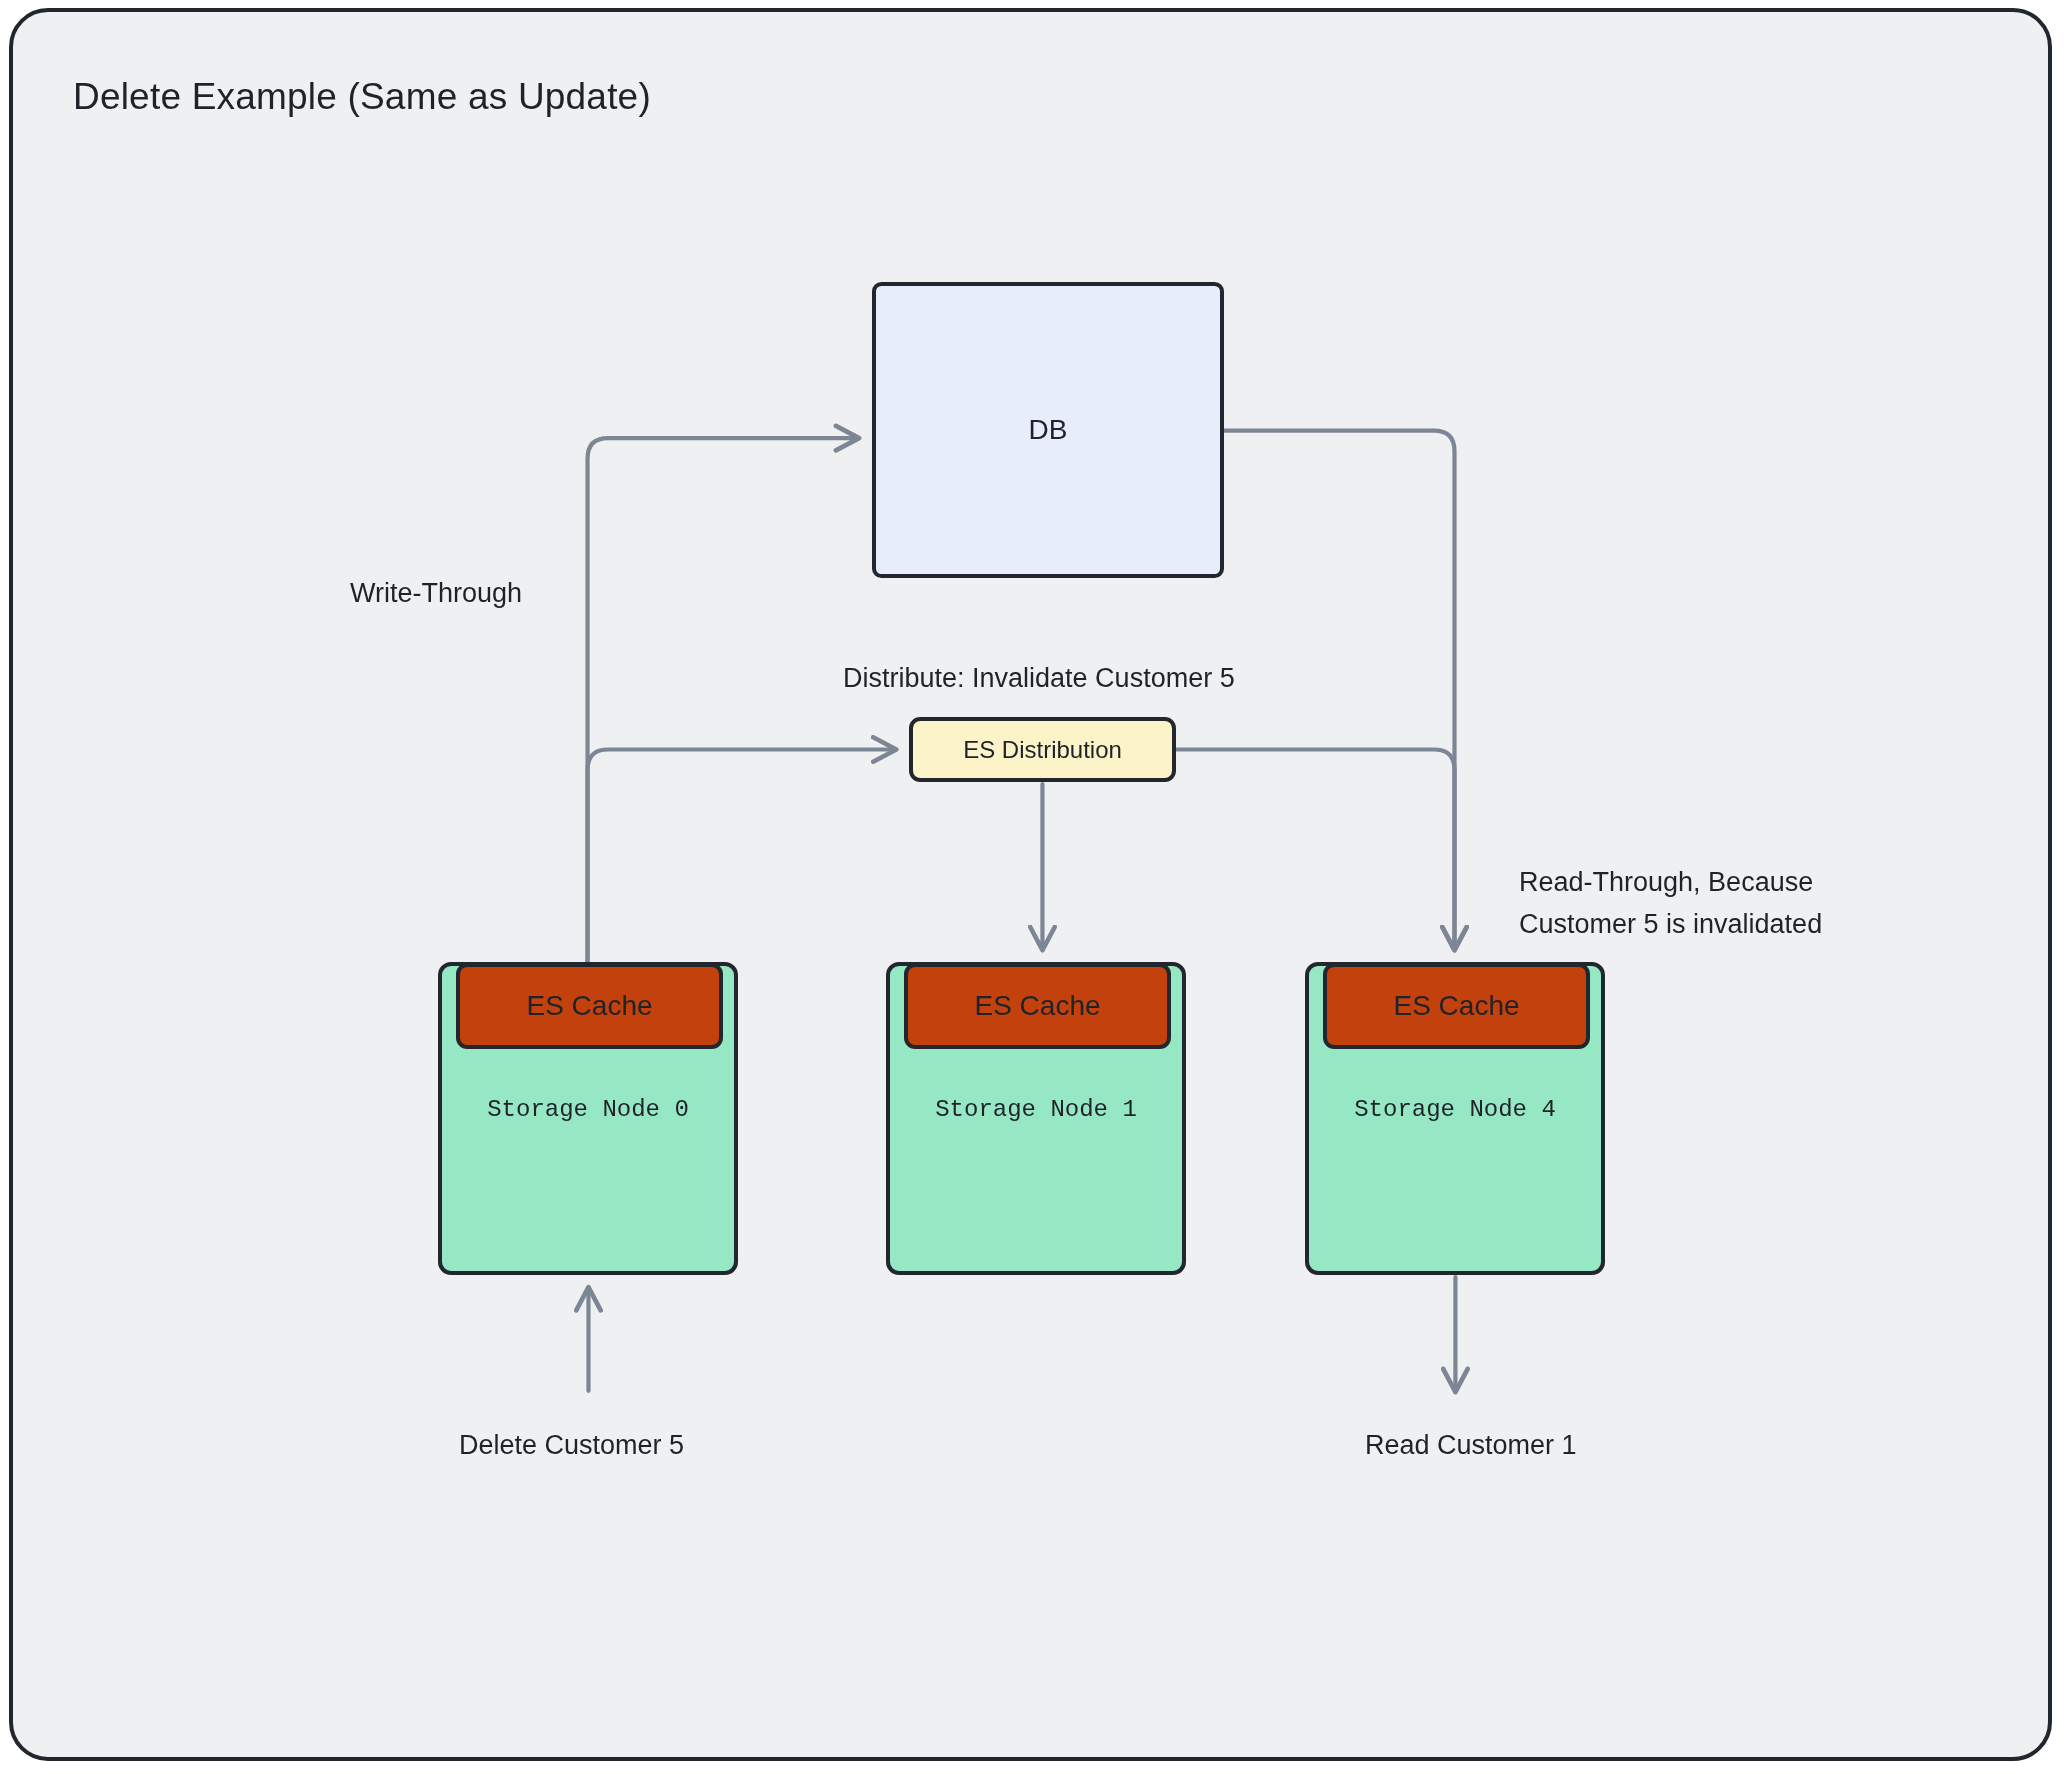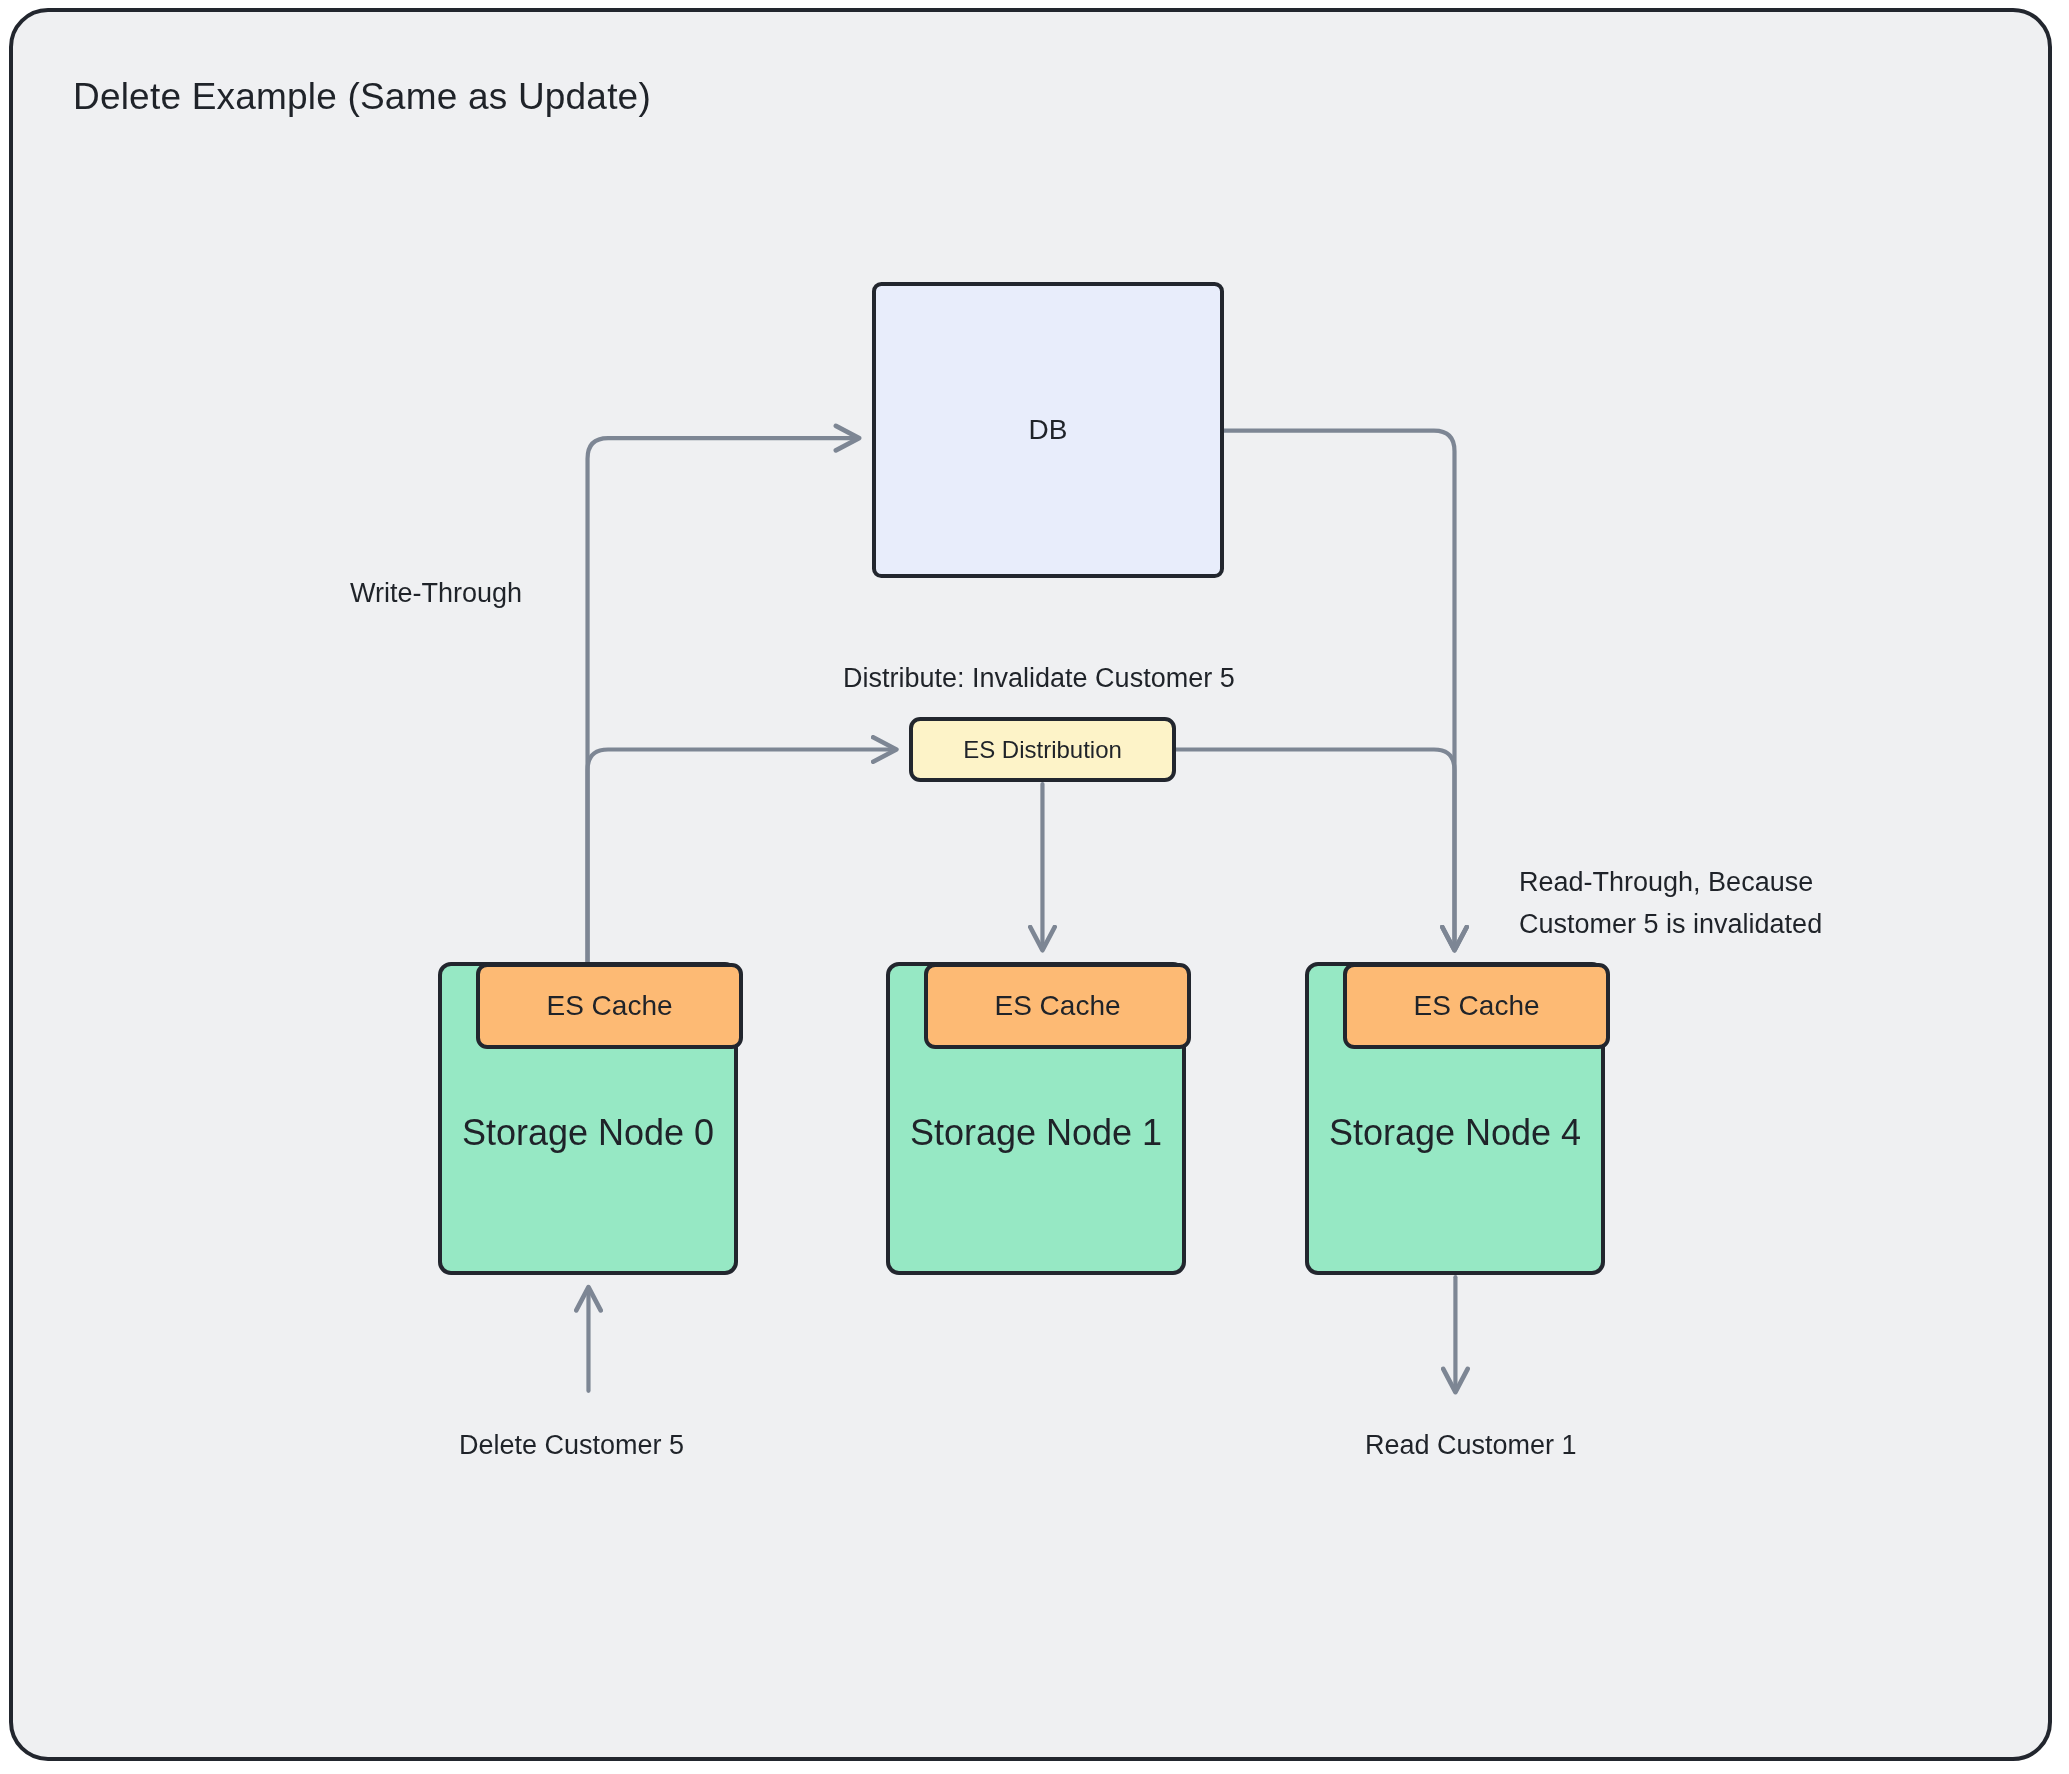--- a/index.html
+++ b/index.html
@@ -22,24 +22,24 @@
     color:#1f2329;white-space:nowrap;
   }
 
   #db{left:872px;top:282px;width:352px;height:296px;background:#e8edfb;border-radius:9.3px;}
   #db .node-label{top:50%;transform:translateY(-50%);font-size:28px;}
 
   #esdist{left:909px;top:717px;width:267px;height:65px;background:#fdf3c8;border-radius:11.2px;}
   #esdist .node-label{top:50%;transform:translateY(-50%);font-size:24px;}
 
   .storage{width:300px;height:313px;top:962px;background:#96e8c4;border-radius:13px;}
-  .storage .storage-name{top:167px;transform:translateY(-50%);font-size:36px;}
+  .storage .storage-name{top:143px;transform:translateY(-50%);font-size:24px;font-family:Liberation Mono, monospace;}
   .cache{
     position:absolute;left:14px;top:-2.8px;width:267px;height:86px;
-    background:#fdba74;border:4.7px solid #22262e;border-radius:11.2px;box-sizing:border-box;margin-left:20px;
+    background:#c2410c;border:4.7px solid #22262e;border-radius:11.2px;box-sizing:border-box;
   }
   .cache .node-label{top:50%;transform:translateY(-50%);font-size:28px;}
 
   #sn0{left:438px;}
   #sn1{left:886px;}
   #sn2{left:1305px;}
 
   .edge-label{
     position:absolute;color:#1f2329;font-size:27px;line-height:42px;white-space:nowrap;
   }

